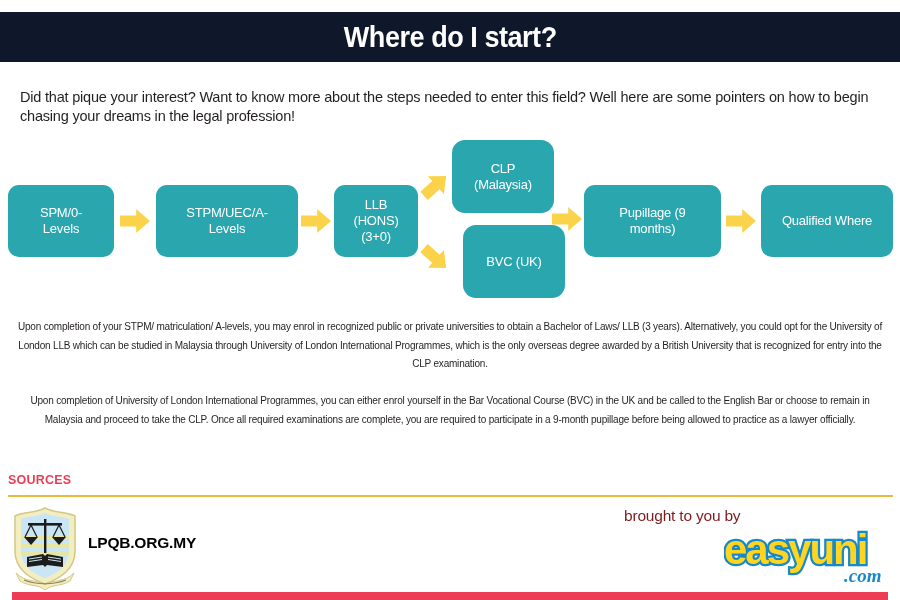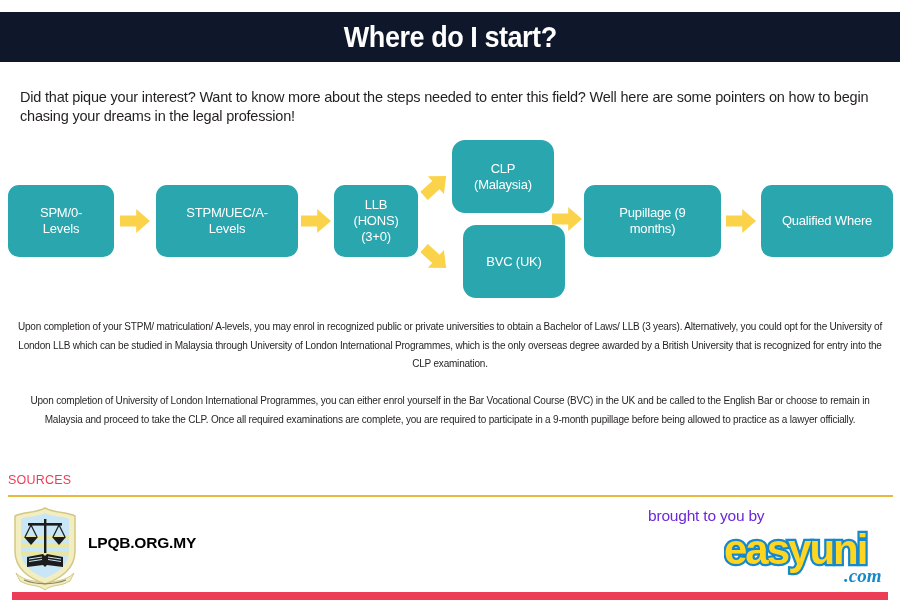--- a/index.html
+++ b/index.html
@@ -37,30 +37,30 @@
            clip-path: polygon(0% 27%, 54% 27%, 54% 0%, 100% 50%, 54% 100%, 54% 73%, 0% 73%); }
   .arr-1 { left: 120px; top: 209px; }
   .arr-2 { left: 301px; top: 209px; }
   .arr-up   { left: 420px; top: 174px; transform: rotate(-42deg); }
   .arr-down { left: 420px; top: 246px; transform: rotate(42deg); }
   .arr-3 { left: 552px; top: 207px; }
   .arr-4 { left: 726px; top: 209px; }
 
   
   .sources-label { position: absolute; left: 8px; top: 473px; color: #ed3d56;
-                   font-weight: normal; font-size: 12.5px; letter-spacing: 0.2px; }
+                   font-weight: bold; font-size: 12.5px; letter-spacing: 0.2px; }
   .divider { position: absolute; left: 8px; top: 495px; width: 885px; height: 2px; background: #e9b93d; }
 
   
   .lpqb-logo { position: absolute; left: 10px; top: 507px; width: 70px; height: 86px; }
   .lpqb-site { position: absolute; left: 88px; top: 534px; font-size: 15.5px; font-weight: bold;
                letter-spacing: -0.2px; color: #000; }
 
   
-  .brought { position: absolute; left: 648px; top: 507px; font-size: 15.5px; color: #6d28d9;
+  .brought { position: absolute; left: 624px; top: 507px; font-size: 15.5px; color: #7f1d1d;
              letter-spacing: -0.2px; }
   .uol { position: absolute; left: 577px; top: 528px; display: flex; align-items: center; }
   .uol-shield { width: 35px; height: 56px; }
   .uol-name { margin-left: 7px; font-weight: bold; color: #2d2a26; font-size: 17.5px;
               line-height: 19px; letter-spacing: -0.4px; }
   .easyuni { position: absolute; left: 724px; top: 522px; width: 172px; height: 64px; }
 
   
   .bottom-bar { position: absolute; left: 12px; bottom: 0; width: 876px; height: 8px; background: #ed3d56; }
 </style>

